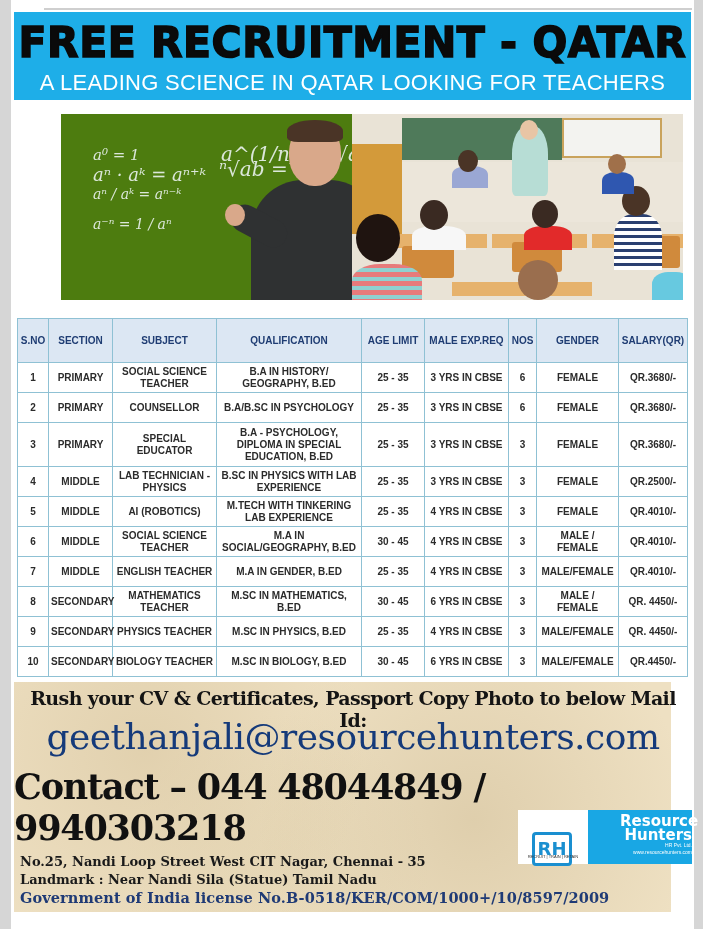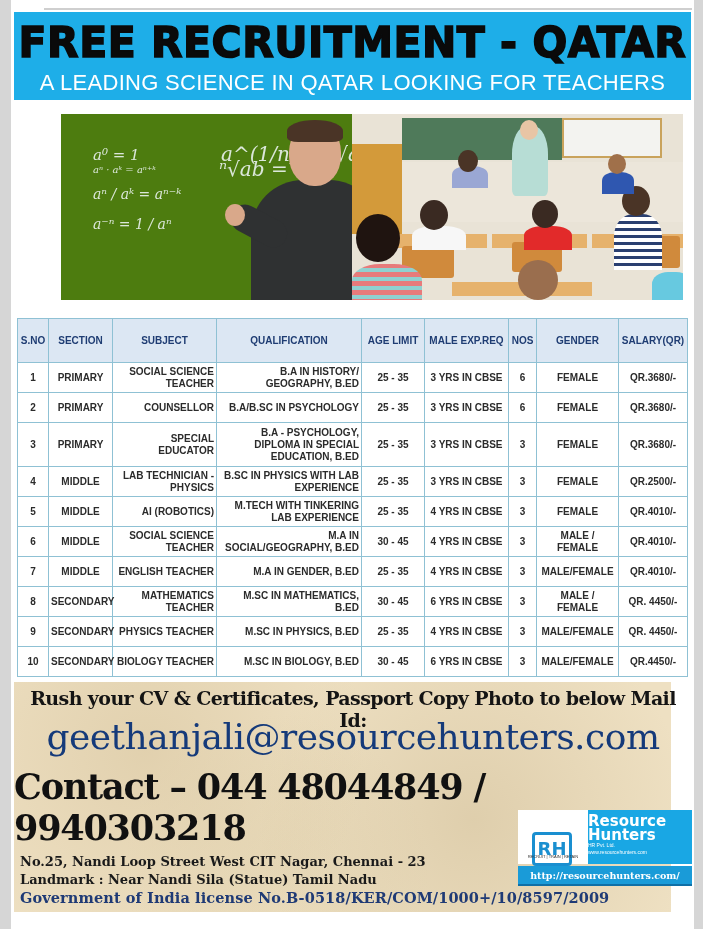--- a/index.html
+++ b/index.html
@@ -32,60 +32,60 @@
   .chair { position: absolute; background: #d08a3c; border-radius: 3px; }
   .kid { position: absolute; border-radius: 50%; }
   .shirt { position: absolute; border-radius: 40% 40% 0 0; }
 
   .tbl-wrap { position: absolute; left: 17px; top: 318px; width: 670px; }
   table { border-collapse: collapse; width: 670px; table-layout: fixed; font-family: "Liberation Sans", sans-serif; font-weight: bold; color: #2b2b2b; }
   th, td { border: 1px solid #8fc1d4; font-size: 10px; line-height: 12px; }
   th { background: #dce7f3; color: #1f3d73; height: 44px; text-align: center; font-size: 10px; }
   td { background: #ffffff; height: 30px; padding: 0 2px; }
   td.c { text-align: center; }
-  td.l { text-align: right; margin-top: 12px; }
+  td.l { text-align: center; margin-top: 12px; }
   tr.tall td { height: 44px; }
 
   .footer { position: absolute; left: 14px; top: 682px; width: 657px; height: 230px; background: #eee0c2;
     background-image: radial-gradient(circle at 20% 30%, rgba(210,190,150,0.45) 0, transparent 40%),
                       radial-gradient(circle at 70% 60%, rgba(200,180,140,0.4) 0, transparent 45%),
                       radial-gradient(circle at 40% 80%, rgba(225,210,175,0.5) 0, transparent 35%); }
   .rush { position: absolute; left: 8px; top: 5px; width: 662px; text-align: center; font-family: "DejaVu Serif", serif; font-weight: bold; font-size: 19px; color: #141414; letter-spacing: -0.6px; }
   .email { position: absolute; left: 0; top: 34px; width: 678px; text-align: center; font-family: "DejaVu Serif", serif; font-size: 36px; color: #153a7a; letter-spacing: -0.5px; }
   .contact { position: absolute; left: 0; top: 84px; width: 678px; text-align: left; font-family: "DejaVu Serif", serif; font-weight: bold; font-size: 35px; color: #111; letter-spacing: -1.2px; }
   .company { position: absolute; left: 6px; top: 135px; font-family: "DejaVu Serif", serif; font-weight: bold; font-size: 13px; text-decoration: underline; color: #111; letter-spacing: -0.3px; }
   .addr { position: absolute; left: 6px; font-family: "DejaVu Serif", serif; font-weight: bold; font-size: 13px; color: #1a1a1a; }
   .addr1 { top: 172px; }
   .addr2 { top: 190px; }
   .license { position: absolute; left: 6px; top: 207px; font-family: "DejaVu Serif", serif; font-weight: bold; font-size: 14.5px; color: #1f3a75; letter-spacing: 0.1px; }
 
   .logo { position: absolute; left: 504px; top: 128px; width: 174px; height: 76px; }
   .logo-white { position: absolute; left: 0; top: 0; width: 70px; height: 54px; background: #ffffff; }
   .logo-mark { position: absolute; left: 14px; top: 6px; width: 40px; height: 34px; border: 3px solid #1a8fd0; border-radius: 4px; color: #1a8fd0; font-weight: bold; font-size: 18px; text-align: center; line-height: 28px; font-family: "DejaVu Sans", sans-serif; margin-top: 16px; }
   .logo-tag { position: absolute; left: 2px; top: 44px; width: 66px; font-size: 4px; text-align: center; color: #333; font-family: "Liberation Sans", sans-serif; }
-  .logo-blue { position: absolute; left: 70px; top: 0; width: 104px; height: 54px; background: #19a7e4; color: #ffffff; text-align: left; }
+  .logo-blue { position: absolute; left: 70px; top: 0; width: 104px; height: 54px; background: #19a7e4; color: #ffffff; text-align: right; padding-left: 32px; }
   .logo-blue .n1 { font-family: "DejaVu Sans", sans-serif; font-weight: bold; font-size: 15px; line-height: 14px; padding-top: 4px; }
   .logo-blue .n2 { font-family: "DejaVu Sans", sans-serif; font-weight: bold; font-size: 15px; line-height: 14px; }
   .logo-blue .n3 { font-size: 5px; line-height: 7px; }
   .logo-url { position: absolute; left: 0; top: 56px; width: 174px; height: 20px; background: #1a9bd8; border-bottom: 2px solid #0f6fa6; color: #ffffff; font-family: "DejaVu Serif", serif; font-weight: bold; font-size: 9.5px; text-align: center; line-height: 20px; }
 </style>
 </head>
 <body>
 
 <div class="page"></div>
 <div class="topline"></div>
 
 <div class="banner">
   <div class="title">FREE RECRUITMENT - QATAR</div>
   <div class="sub">A LEADING SCIENCE IN QATAR LOOKING FOR TEACHERS</div>
 </div>
 
 <div class="photo photo-left">
   <div class="chalk" style="left:32px;top:32px;font-size:15px;">a⁰ = 1</div>
-  <div class="chalk" style="left:32px;top:50px;font-size:10px;">aⁿ · aᵏ = aⁿ⁺ᵏ</div>
+  <div class="chalk" style="left:32px;top:50px;font-size:18px;">aⁿ · aᵏ = aⁿ⁺ᵏ</div>
   <div class="chalk" style="left:32px;top:72px;font-size:14px;">aⁿ / aᵏ = aⁿ⁻ᵏ</div>
   <div class="chalk" style="left:32px;top:102px;font-size:14px;">a⁻ⁿ = 1 / aⁿ</div>
   <div class="chalk" style="left:160px;top:28px;font-size:20px;">a^(1/n) = ⁿ√a</div>
   <div class="chalk" style="left:158px;top:43px;font-size:20px;">ⁿ√ab =</div>
   <div class="teacher-body"></div>
   <div class="teacher-arm"></div>
   <div class="teacher-hand"></div>
   <div class="teacher-head"></div>
   <div class="teacher-hair"></div>
 </div>
@@ -258,30 +258,29 @@
         <td class="c">QR.4450/-</td>
       </tr>
     </tbody>
   </table>
 </div>
 
 <div class="footer">
   <div class="rush">Rush your CV &amp; Certificates, Passport Copy Photo to below Mail Id:</div>
   <div class="email">geethanjali@resourcehunters.com</div>
   <div class="contact">Contact – 044 48044849 / 9940303218</div>
-  <div class="addr addr1">No.25, Nandi Loop Street West CIT Nagar, Chennai - 23</div>
+  <div class="addr addr1">No.25, Nandi Loop Street West CIT Nagar, Chennai - 35</div>
   <div class="addr addr2">Landmark : Near Nandi Sila (Statue) Tamil Nadu</div>
   <div class="license">Government  of India license No.B-0518/KER/COM/1000+/10/8597/2009</div>
 
   <div class="logo">
     <div class="logo-white">
       <div class="logo-mark">RH</div>
       <div class="logo-tag">RECRUIT | TRAIN | RETAIN</div>
     </div>
     <div class="logo-blue">
       <div class="n1">Resource</div>
       <div class="n2">Hunters</div>
       <div class="n3">HR Pvt. Ltd.</div>
       <div class="n3">www.resourcehunters.com</div>
     </div>
-    <div class="logo-url">http://resourcehunters.com/</div>
   </div>
 </div>
 
 </body></html>

